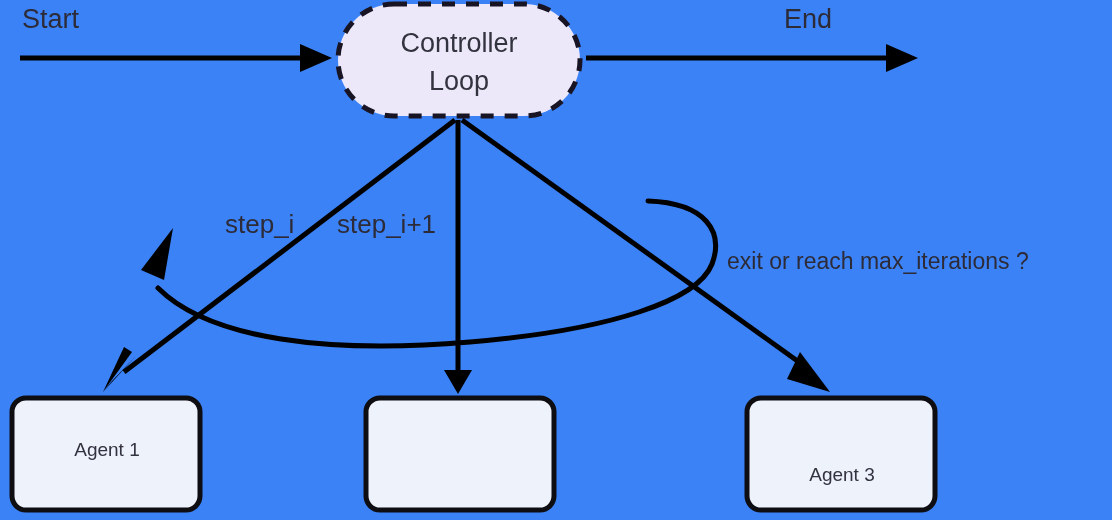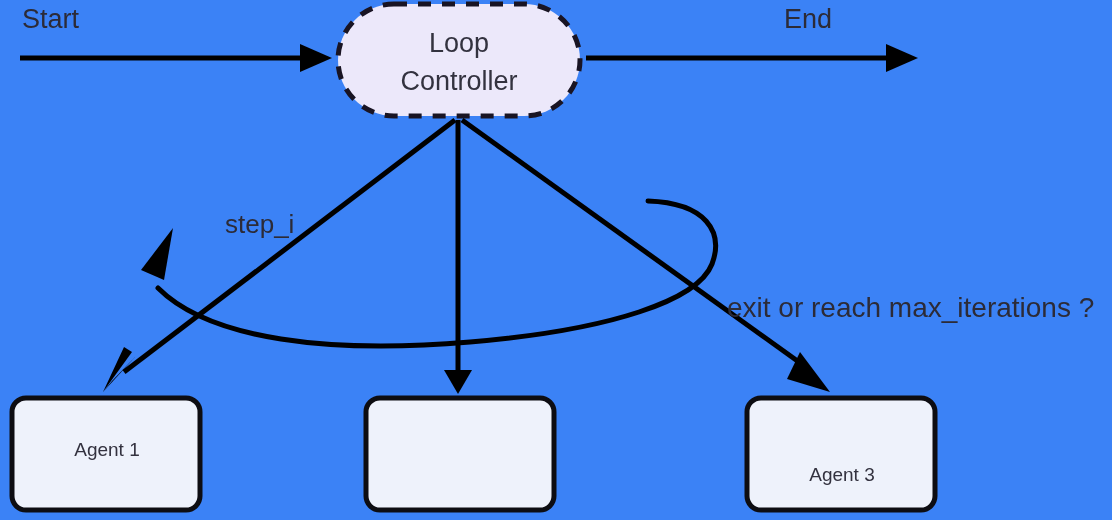--- a/index.html
+++ b/index.html
@@ -60,23 +60,22 @@
   }
   .flow-label {
     font-size: 27px;
     color: #2c2b37;
   }
   .edge-label {
     font-size: 26px;
     color: #2c2b37;
   }
   .cond-label {
-    font-size: 28px;
+    font-size: 23px;
     color: #2c2b37;
-    margin-top: 44px;
   }
   .controller-label {
     position: absolute;
     left: 336px;
     top: 24px;
     width: 246px;
     text-align: center;
     font-size: 27px;
     color: #33323f;
     line-height: 38px;
@@ -136,26 +135,27 @@
     <rect class="node-rect" x="12" y="398" width="188" height="112" rx="14" ry="14"></rect>
     <rect class="node-rect" x="366" y="398" width="188" height="112" rx="14" ry="14"></rect>
     <rect class="node-rect" x="747" y="398" width="188" height="112" rx="14" ry="14"></rect>
   </svg>
 
   <div class="txt flow-label" style="left:22px; top:6px;">Start</div>
 
   <div class="txt flow-label" style="left:784px; top:6px;">End</div>
 
   <div class="controller-label">
+    <div>Controller</div>
     <div>Loop</div>
-    <div>Controller</div>
   </div>
 
   <div class="txt edge-label" style="left:201px; top:211px;margin-left:24px;">step_i</div>
 
+  <div class="txt edge-label" style="left:337px; top:211px;">step_i+1</div>
 
 
   <div class="txt cond-label" style="left:727px; top:250px;">exit or reach max_iterations ?</div>
 
   <div class="agent-label" style="left:12px; top:440px;">Agent 1</div>
 
 
   <div class="agent-label" style="left:747px; top:465px;">Agent 3</div>
 
 </div>

